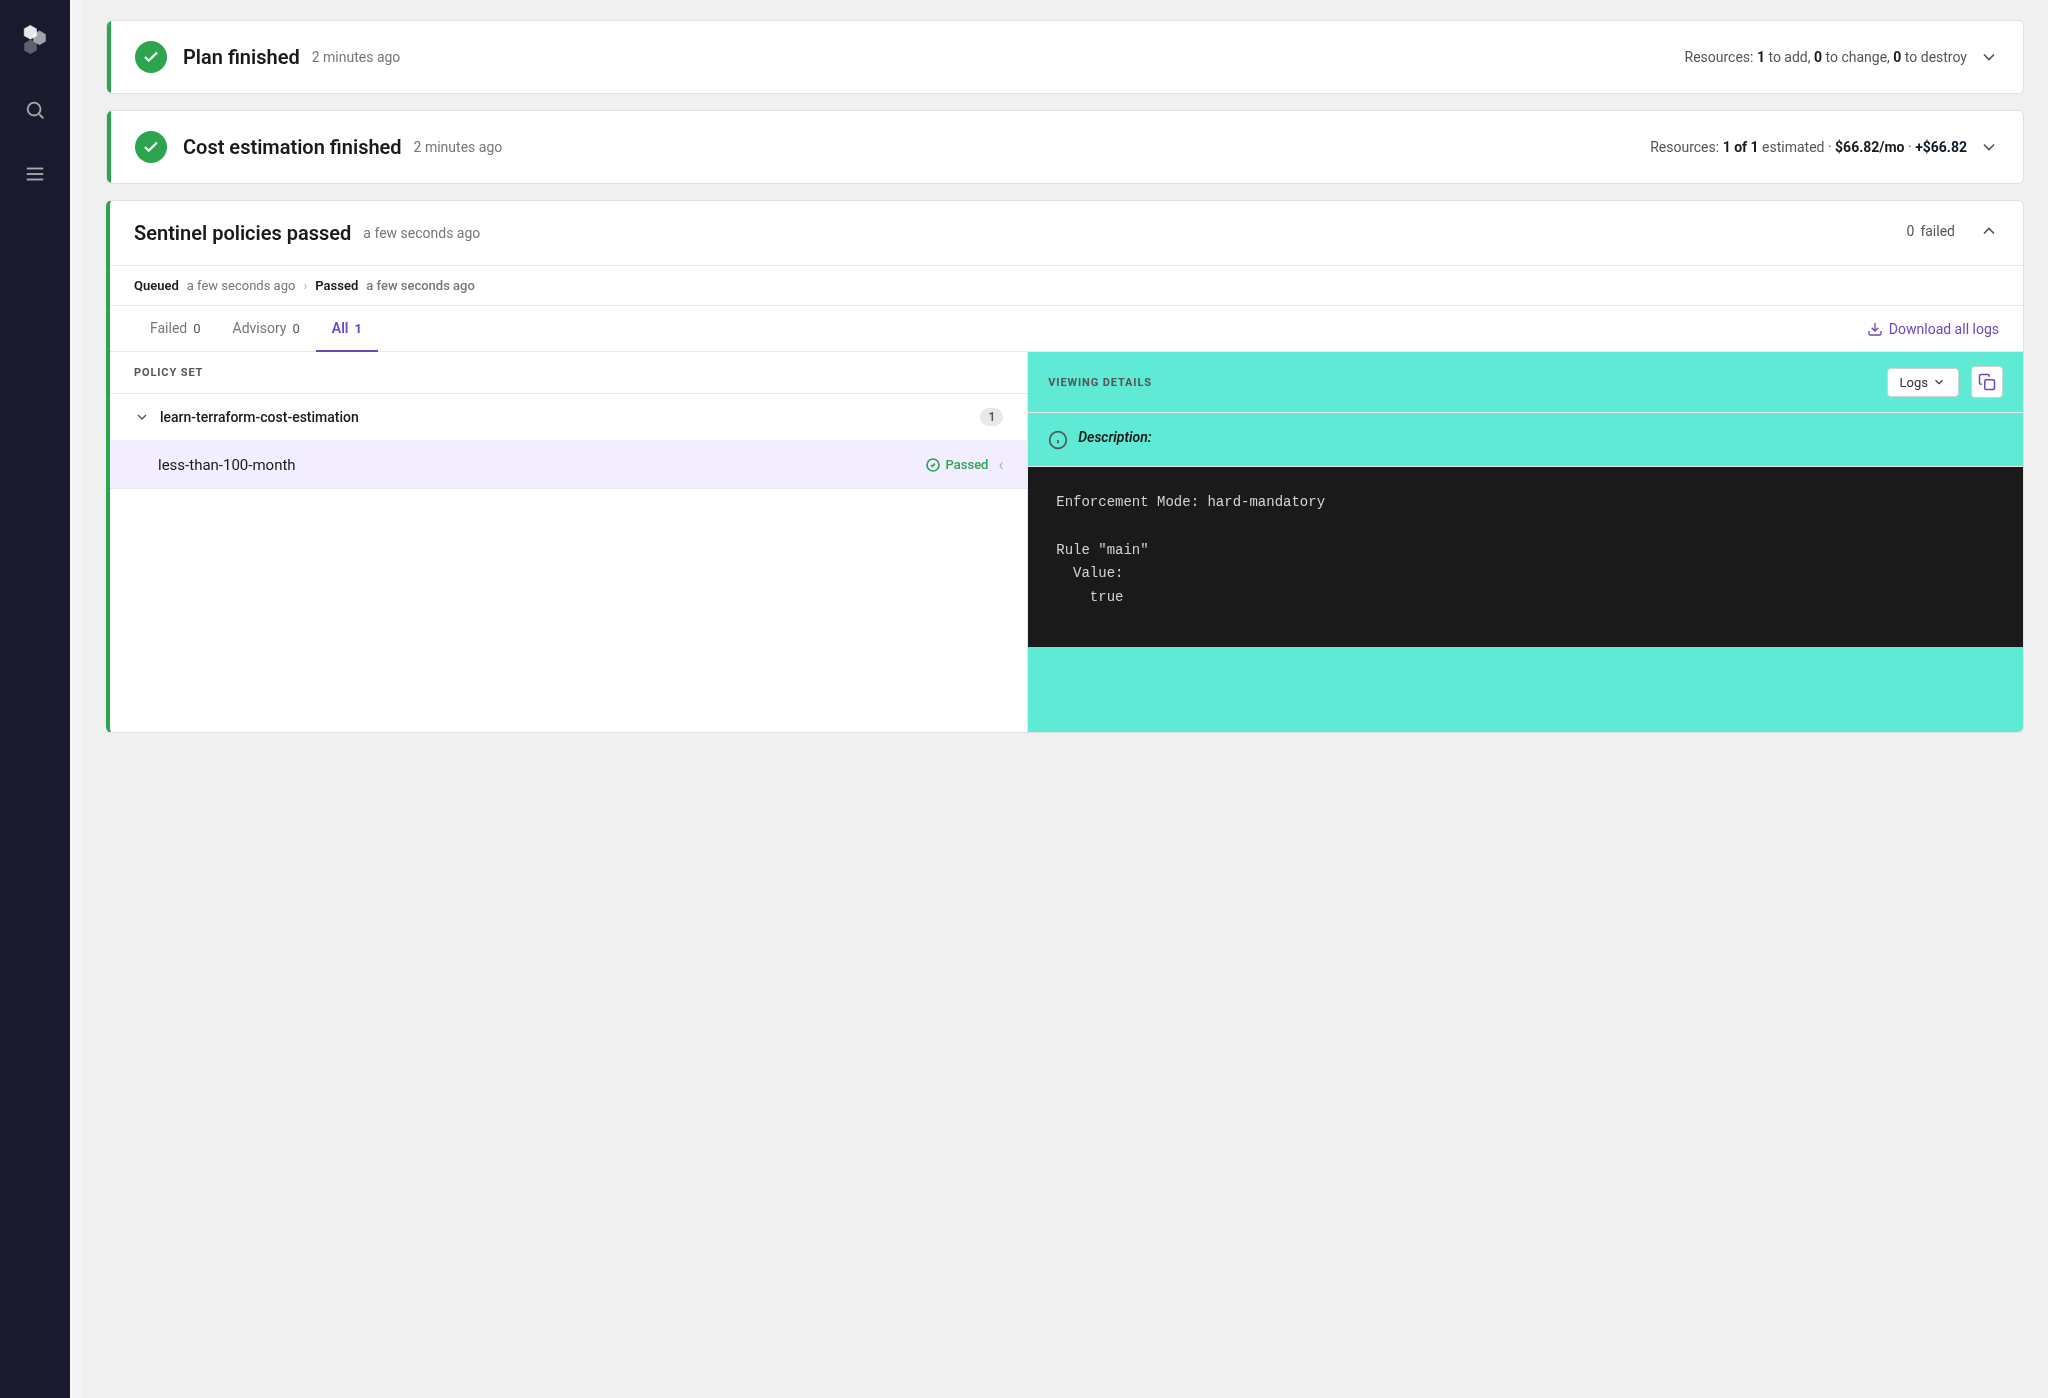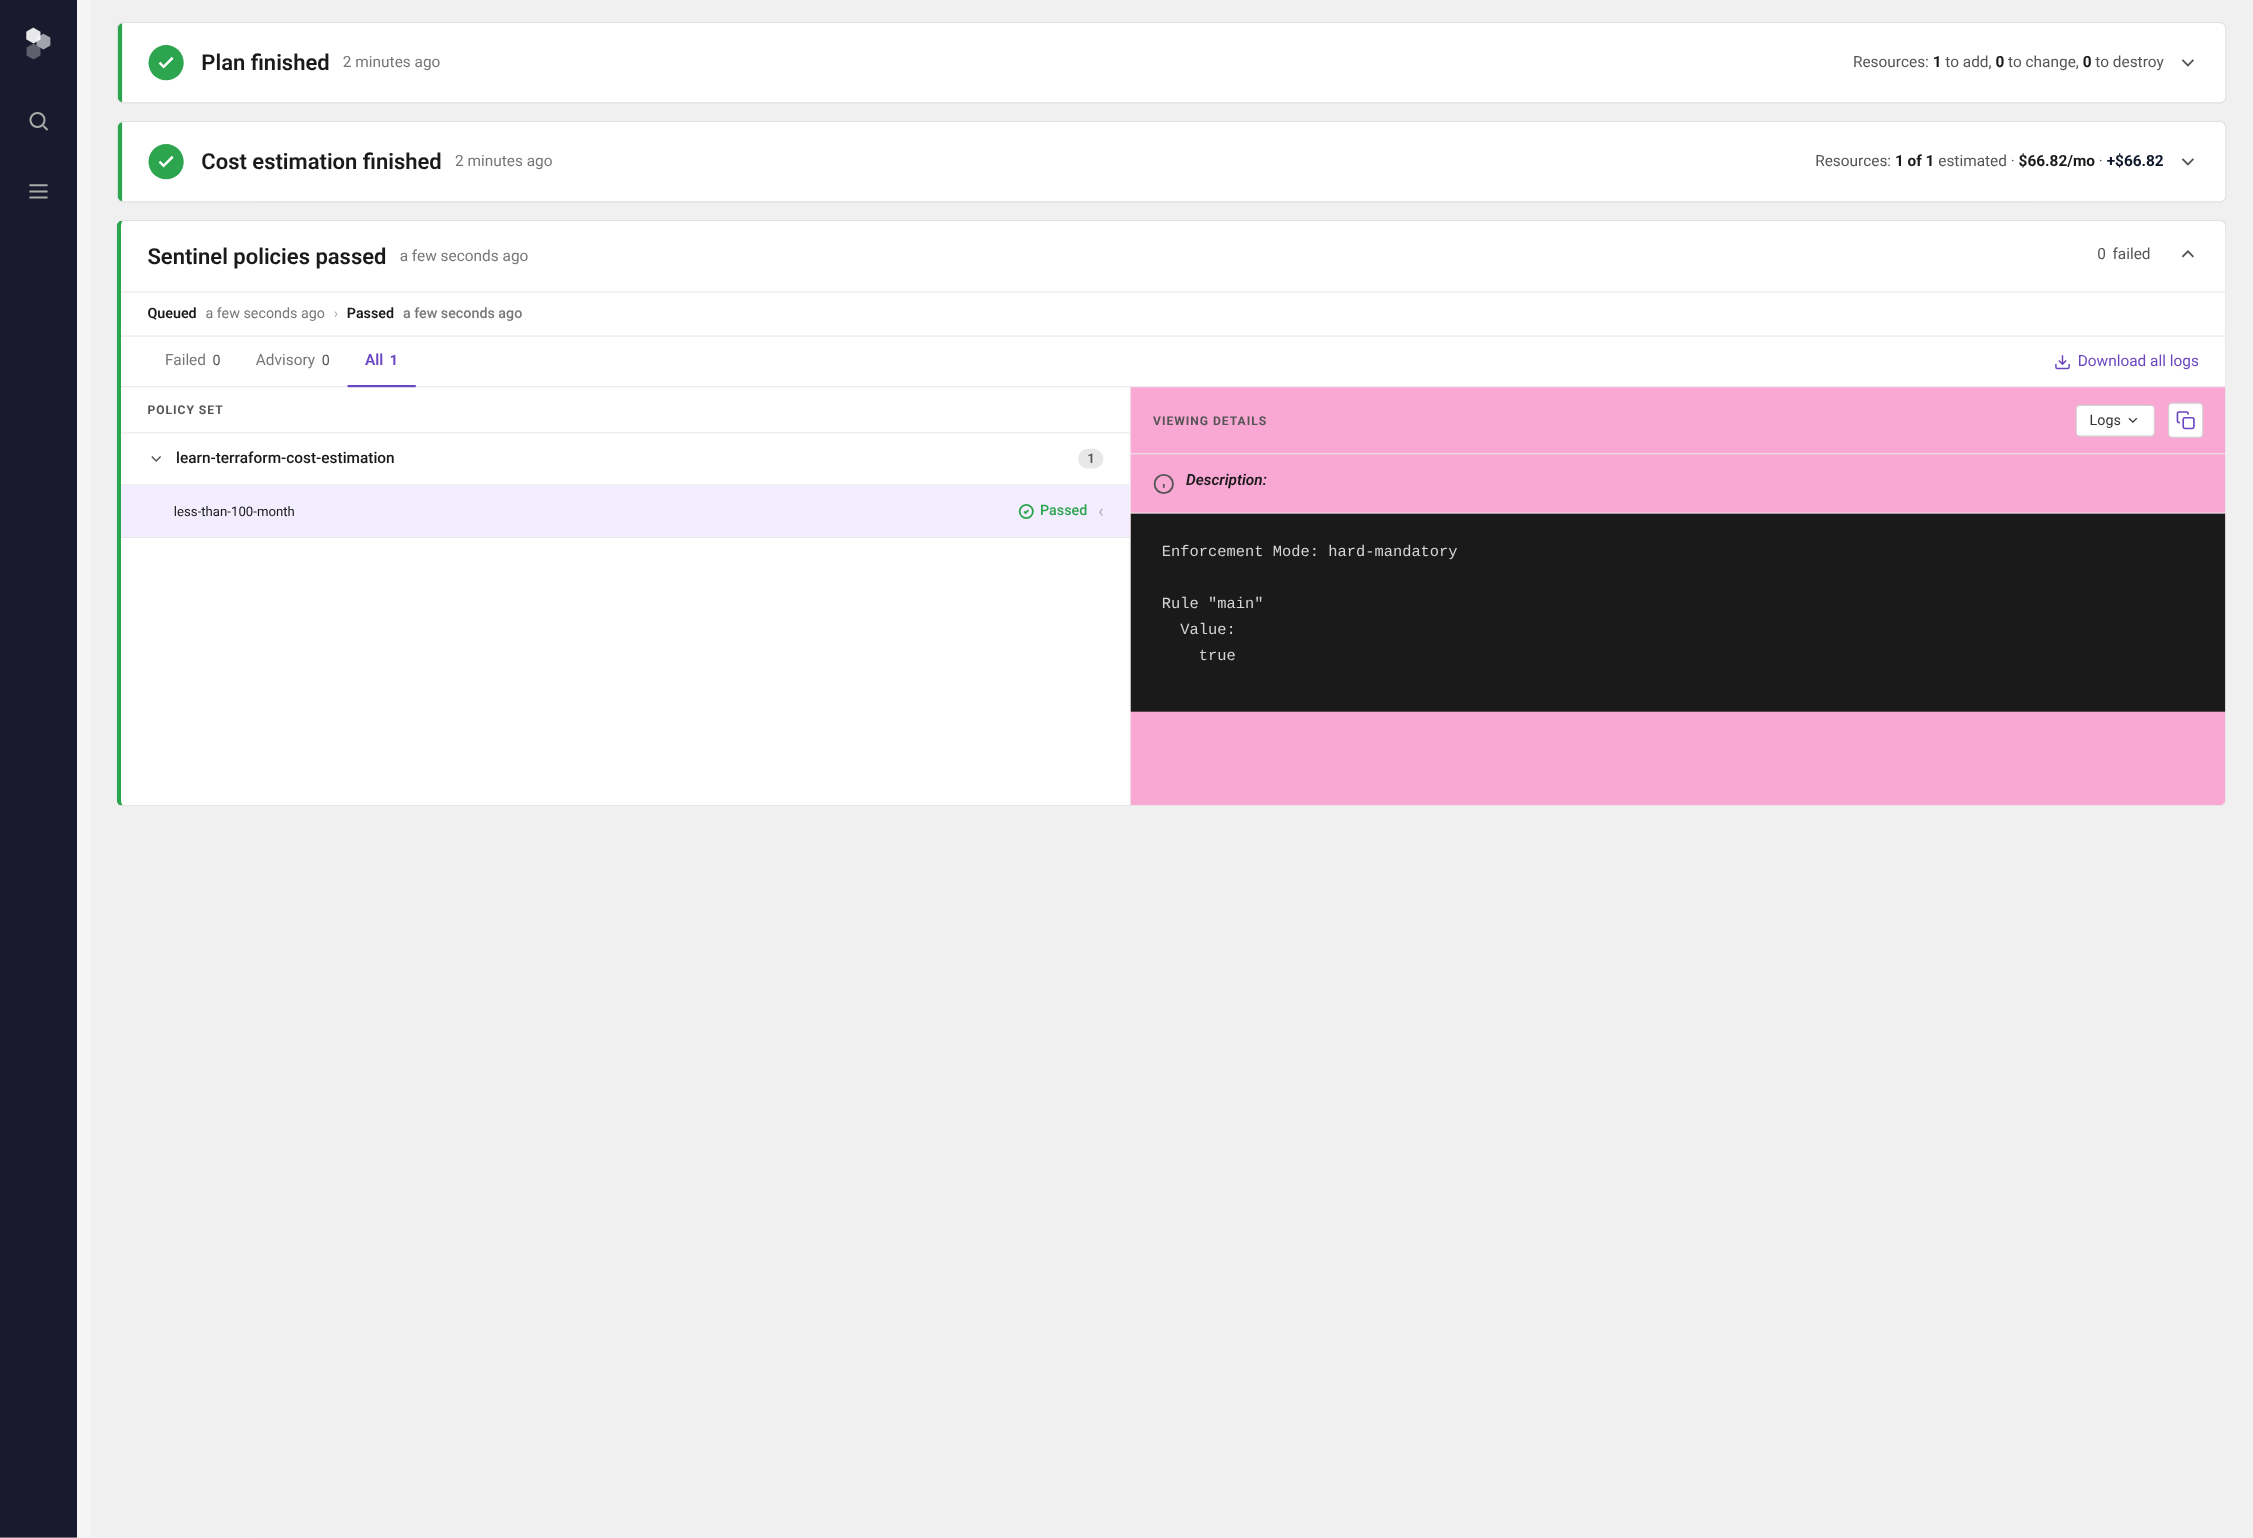--- a/index.html
+++ b/index.html
@@ -268,21 +268,21 @@
       display: flex;
       align-items: center;
       padding: 14px 24px 14px 48px;
       gap: 10px;
       cursor: pointer;
       background: #f3eeff;
       border-bottom: 1px solid #e8e8e8;
     }
 
     .policy-item-name {
-      font-size: 12px;
+      font-size: 15px;
       color: #1a1a1a;
       flex: 1;
     }
 
     .passed-badge {
       display: flex;
       align-items: center;
       gap: 5px;
       color: #2da44e;
       font-size: 13px;
@@ -295,21 +295,21 @@
 
     .chevron-left-icon {
       color: #aaa;
       font-size: 16px;
     }
 
     
     .policy-right {
       flex: 1;
       padding: 0;
-      background: #f9a8d4;
+      background: #5eead4;
     }
 
     .viewing-header {
       display: flex;
       align-items: center;
       padding: 14px 20px;
       border-bottom: 1px solid #e8e8e8;
       gap: 12px;
     }
 

